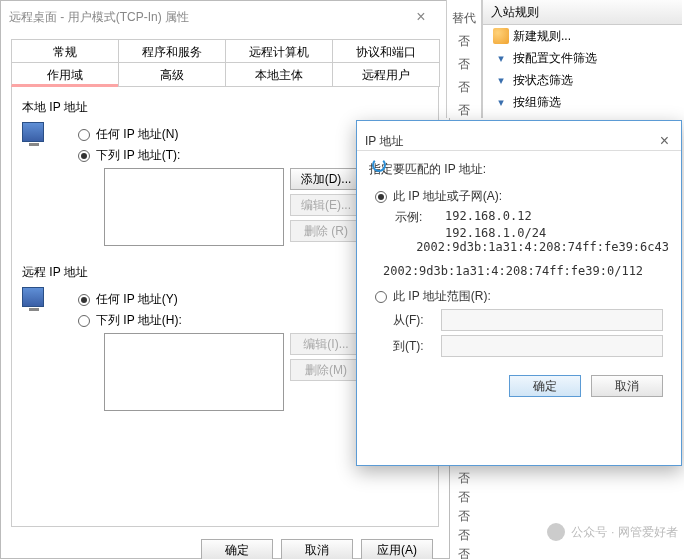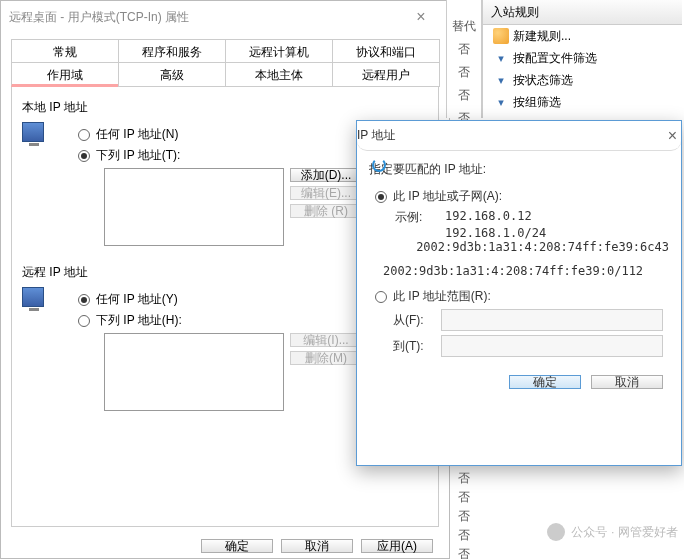--- a/index.html
+++ b/index.html
@@ -21,50 +21,50 @@
 
     .group-label { margin-bottom: 6px; }
     .radio-row { display: flex; align-items: center; gap: 6px; margin: 4px 0 4px 30px; }
     .pc-icon { width: 22px; height: 20px; background: linear-gradient(#5f8fd6,#3a5fa6); border: 1px solid #2a4f86; position: absolute; }
     .pc-icon::after { content:""; position:absolute; left:6px; top:20px; width:10px; height:3px; background:#888; }
     .icon-wrap { position: relative; width: 26px; height: 26px; display: inline-block; }
 
     .ip-list { display: flex; gap: 6px; margin-left: 56px; }
     .listbox { width: 180px; height: 78px; border: 1px solid #999; background: #fff; }
     .btn-col { display: flex; flex-direction: column; gap: 4px; }
-    .btn { width: 72px; height: 14px; background: linear-gradient(#fdfdfd,#e5e5e5); border: 1px solid #adadad; display:flex; align-items:center; justify-content:center; }
+    .btn { width: 72px; height: 22px; background: linear-gradient(#fdfdfd,#e5e5e5); border: 1px solid #adadad; display:flex; align-items:center; justify-content:center; }
     .btn.disabled { color: #a8a8a8; background:#f2f2f2; border-color:#cfcfcf; }
     .btn.ok { background: linear-gradient(#eef6fd,#d0e5f6); border-color:#5b9bd5; }
 
     .section { margin-bottom: 18px; }
     .section2 { margin-top: 14px; }
 
     .bottom-btns { display:flex; gap:8px; justify-content:flex-end; padding: 12px 16px 0 16px; }
 
     
     .ip-dialog { position: absolute; left: 356px; top: 120px; width: 326px; height: 346px; background: #fff; border: 1px solid #5b9bd5; box-shadow: 0 6px 18px rgba(0,0,0,0.3); }
-    .ip-title { height: 30px; display:flex; align-items:center; padding: 0 0; background:#fff; color:#333; border-bottom:1px solid #ddd;border-radius:10px; }
+    .ip-title { height: 30px; display:flex; align-items:flex-end; padding: 0 8px; background:#fff; color:#333; border-bottom:1px solid #ddd; }
     .ip-title .t { flex:1; }
     .ip-body { padding: 10px 12px; color:#333; }
     .ip-body .lbl { margin-bottom: 10px; }
     .ip-radio { display:flex; align-items:center; gap:6px; margin: 4px 0 4px 6px; }
     .ip-sub { margin-left: 24px; }
     .ip-input { width: 245px; height: 22px; border: 1px solid #666; padding: 2px 4px; font-family: Consolas, monospace; font-size: 12px; }
     .example { margin-left: 26px; margin-top: 4px; font-family: Consolas, monospace; font-size: 12px; color:#333; }
     .ex-row { display:flex; gap: 10px; }
     .ex-lbl { width: 40px; }
     .mono { font-family: Consolas, monospace; }
     .range-row { display:flex; align-items:center; gap:8px; margin: 4px 0 4px 24px; }
     .range-row .lbl2 { width: 40px; }
     .range-input { width: 222px; height: 22px; border: 1px solid #ccc; background:#f7f7f7; }
     .ip-btns { display:flex; gap:10px; justify-content:flex-end; margin-top: 18px; padding-right: 6px; }
     .ip-btns .btn { width: 72px; }
 
     
-    .side-col { position:absolute; left:446px; top:0; width:36px; height:118px; border-right:1px solid #ccc; border-left:1px solid #ccc; background:#fff; text-align:center; padding-top:12px; color:#555; }
+    .side-col { position:absolute; left:446px; top:0; width:36px; height:118px; border-right:1px solid #ccc; border-left:1px solid #ccc; background:#fff; text-align:center; padding-top:4px; color:#555; }
     .side-col .c { margin:6px 0; }
 
     .inbox-panel { position:absolute; left:482px; top:0; width:200px; height:118px; border-left:1px solid #ccc; background:#fff; }
     .inbox-header { height:22px; background:linear-gradient(#fcfcfc,#e8e8e8); display:flex; align-items:center; padding:12px 8px; font-size:12px; border-bottom:1px solid #ccc; }
     .inbox-item { display:flex; align-items:center; gap:4px; padding:2px 10px; height:22px; }
     .ico { width:16px; height:16px; display:inline-flex; align-items:center; justify-content:center; }
     .ico.new { background: radial-gradient(circle at 30% 30%, #ffd27a, #f0a330); border-radius:2px; }
     .ico.funnel { color:#3a6fae; font-size:11px; }
 
     .side-col2 { position:absolute; left:446px; top:468px; width:36px; height:90px; text-align:center; color:#555; }

